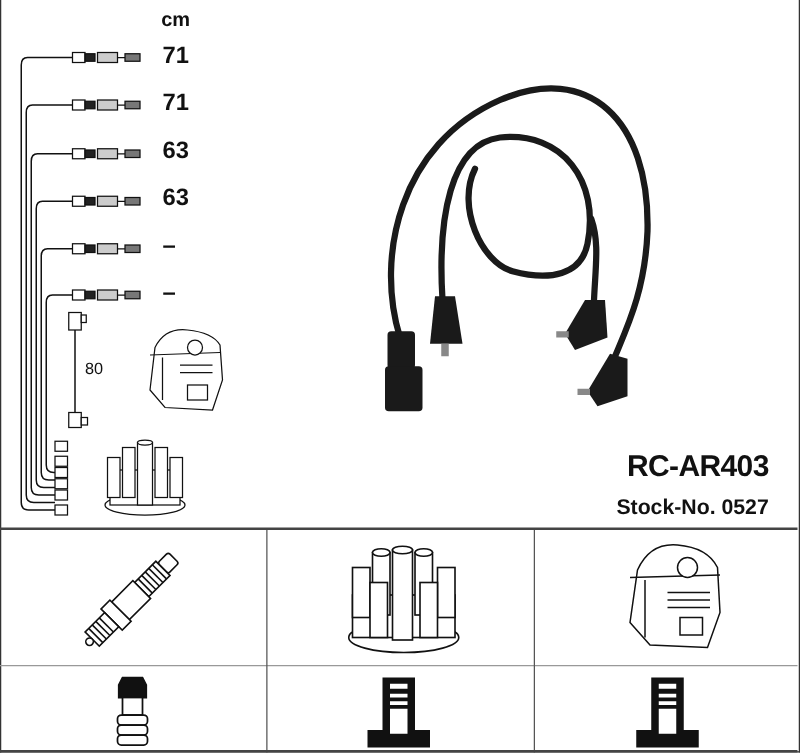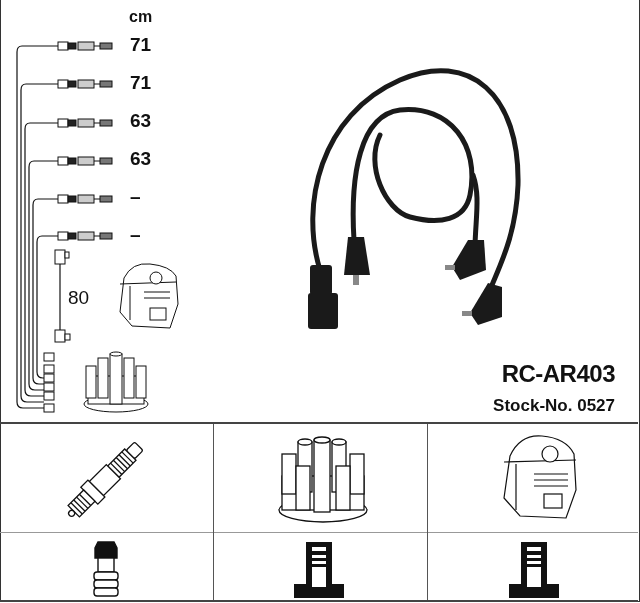--- a/index.html
+++ b/index.html
@@ -4,21 +4,21 @@
 <style>
   html, body { margin:0; padding:0; background:#ffffff; }
   body { width:640px; height:603px; position:relative; overflow:hidden; font-family:"Liberation Sans", sans-serif; color:#111; }
   .frame { position:absolute; left:0; top:0; width:638px; height:601px; border:1px solid #333; border-top:none; border-right:2px solid #333; }
   .top-panel { position:absolute; left:0; top:0; width:637px; height:422px; }
   .divider-h { position:absolute; left:0; height:2px; background:#444; }
   .divider-h.light { height:1px; background:#999; }
   .divider-v { position:absolute; width:1px; background:#555; }
   .len-header { position:absolute; left:129px; top:8px; font-weight:bold; font-size:16px; }
   .len { position:absolute; left:130px; font-size:19px;font-weight:bold; }
-  .len80 { position:absolute; left:68px; top:287px; font-size:19px; }
+  .len80 { position:absolute; left:68px; top:287px; font-size:13px; }
   .title { position:absolute; right:22px; top:360px; font-weight:bold; font-size:24px; letter-spacing:-0.5px;text-align:center; }
   .stock { position:absolute; right:22px; top:396px; font-weight:bold; font-size:17px;text-align:center; }
   svg { position:absolute; }
 </style>
 </head>
 <body>
 
 <div class="frame"></div>
 
 <div class="top-panel">

